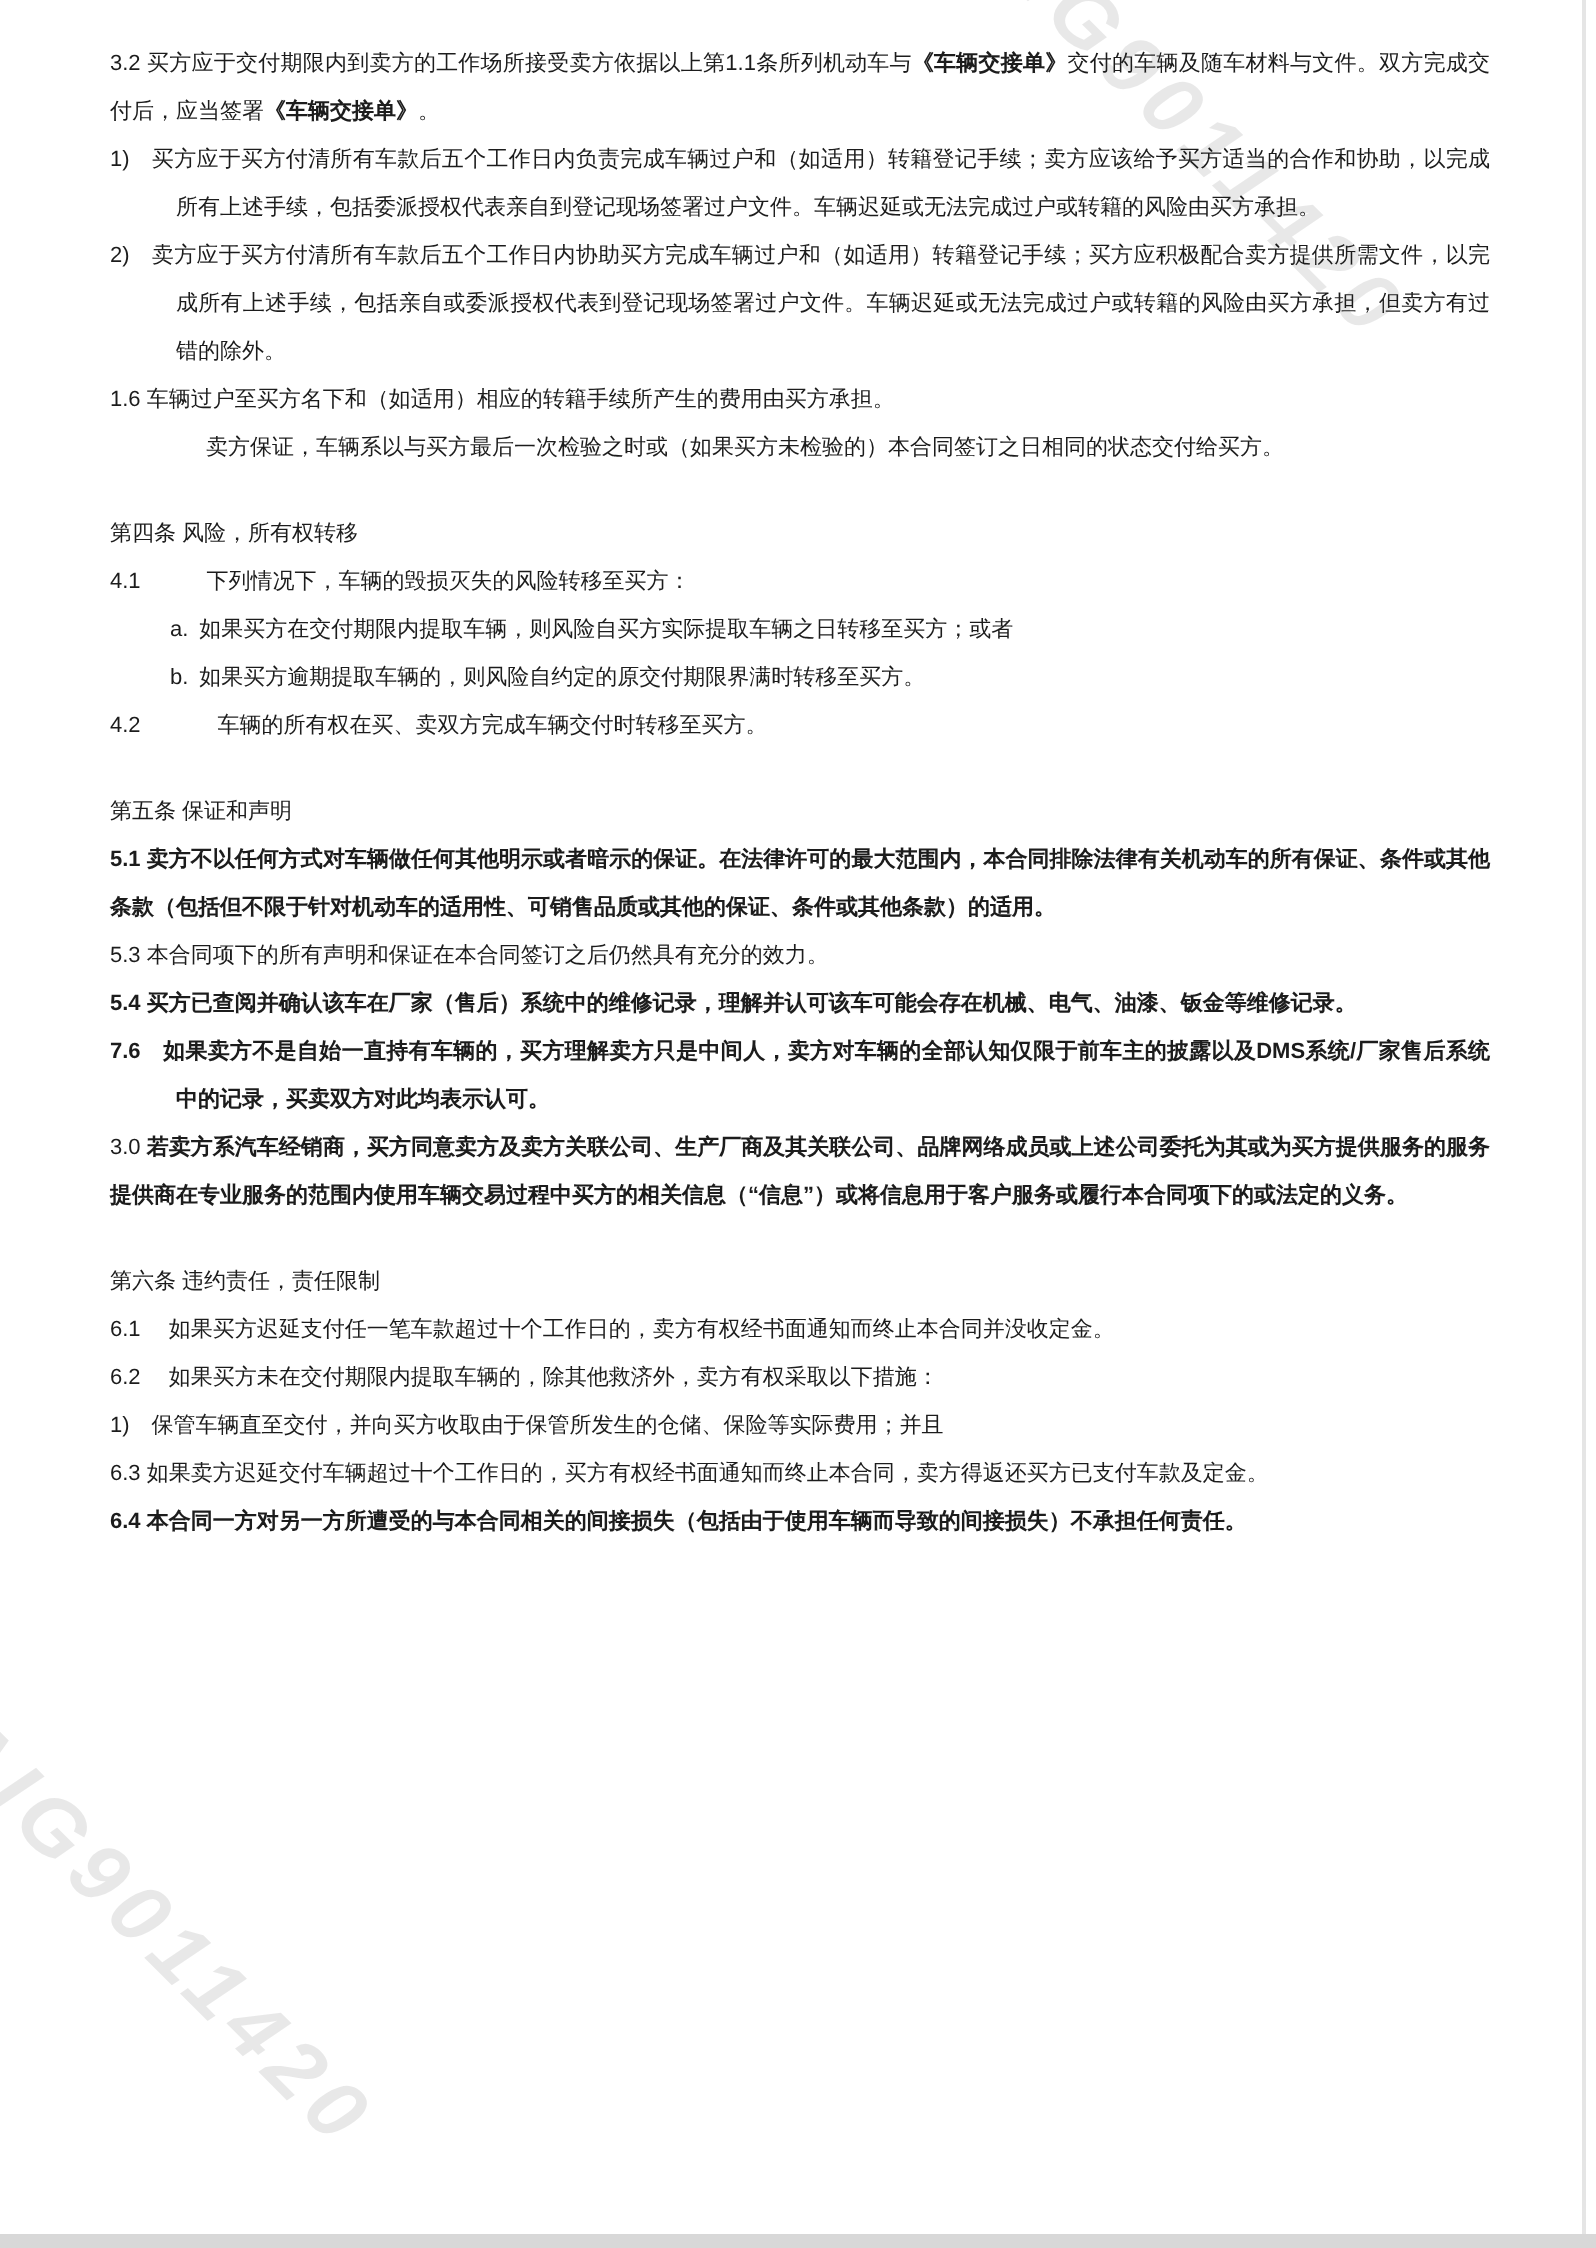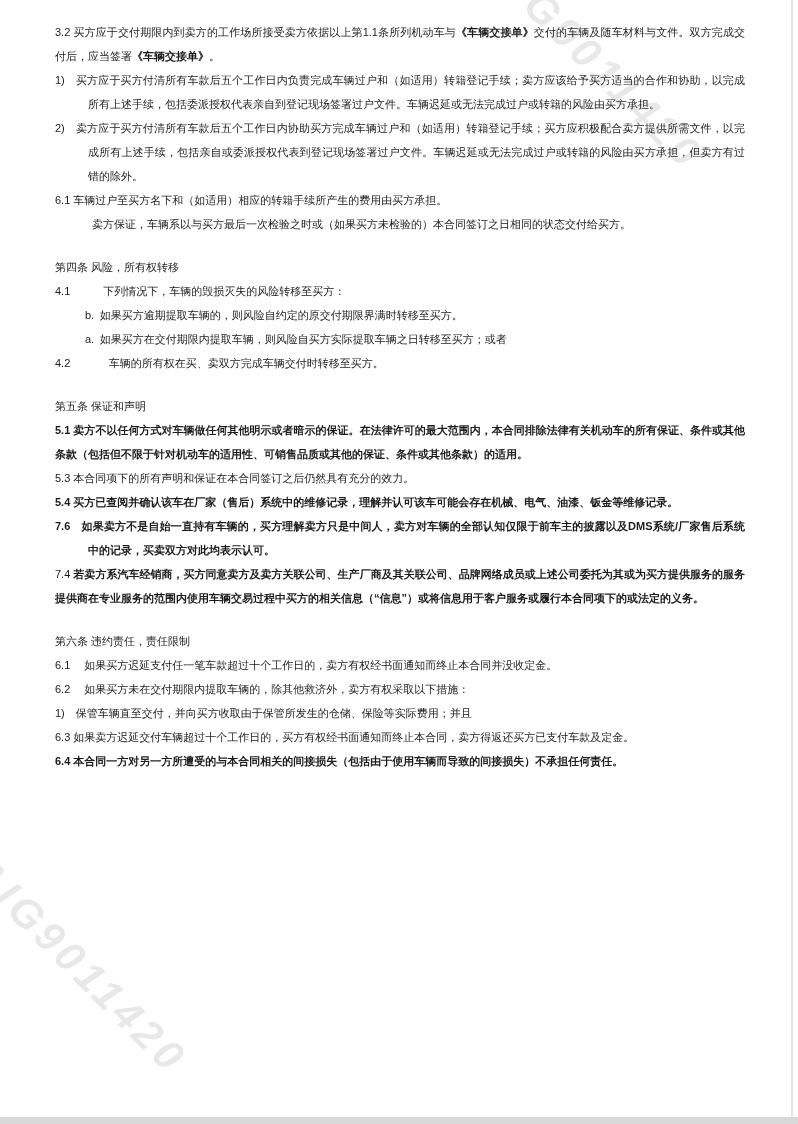--- a/index.html
+++ b/index.html
@@ -19,21 +19,21 @@
     font-size: 11px;
     line-height: 24px;
     color: #1c1c1c;
     z-index: 2;
   }
   .para { margin: 0; text-align: justify; }
   .heading { font-weight: 400; margin-top: 19px; }
   .b { font-weight: 700; }
   .u { text-decoration: underline; }
   .hang { padding-left: 33px; text-indent: -33px; }
-  .indent1 { margin-left: 37px; font-family: Liberation Serif, serif; }
+  .indent1 { margin-left: 48px; font-family: Liberation Serif, serif; }
   .suba { margin-left: 30px; }
   .watermark {
     position: absolute;
     z-index: 1;
     font-size: 42px;
     font-weight: 700;
     font-style: italic;
     letter-spacing: 5px;
     color: rgba(0, 0, 0, 0.09);
     transform: rotate(45deg);
@@ -66,33 +66,33 @@
 </head>
 <body>
 
 <div class="viewport">
   <div class="watermark wm1">AIG9011420</div>
   <div class="watermark wm2">AIG9011420</div>
   <div class="content">
       <p class="para plain"><span>3.2 买方应于交付期限内到卖方的工作场所接受卖方依据以上第1.1条所列机动车与</span><span class="b">《车辆交接单》</span><span>交付的车辆及随车材料与文件。双方完成交付后，应当签署</span><span class="b">《车辆交接单》</span><span>。</span></p>
       <p class="para hang"><span>1) 买方应于买方付清所有车款后五个工作日内负责完成车辆过户和（如适用）转籍登记手续；卖方应该给予买方适当的合作和协助，以完成所有上述手续，包括委派授权代表亲自到登记现场签署过户文件。车辆迟延或无法完成过户或转籍的风险由买方承担。</span></p>
       <p class="para hang"><span>2) 卖方应于买方付清所有车款后五个工作日内协助买方完成车辆过户和（如适用）转籍登记手续；买方应积极配合卖方提供所需文件，以完成所有上述手续，包括亲自或委派授权代表到登记现场签署过户文件。车辆迟延或无法完成过户或转籍的风险由买方承担，但卖方有过错的除外。</span></p>
-      <p class="para plain"><span>6.1 车辆过户至买方名下和（如适用）相应的转籍手续所产生的费用由买方承担。</span></p>
+      <p class="para plain"><span>1.6 车辆过户至买方名下和（如适用）相应的转籍手续所产生的费用由买方承担。</span></p>
       <p class="para indent1"><span>卖方保证，车辆系以与买方最后一次检验之时或（如果买方未检验的）本合同签订之日相同的状态交付给买方。</span></p>
       <p class="para heading"><span>第四条 风险，所有权转移</span></p>
       <p class="para plain"><span>4.1　　　下列情况下，车辆的毁损灭失的风险转移至买方：</span></p>
+      <p class="para suba"><span>a. 如果买方在交付期限内提取车辆，则风险自买方实际提取车辆之日转移至买方；或者</span></p>
       <p class="para suba"><span>b. 如果买方逾期提取车辆的，则风险自约定的原交付期限界满时转移至买方。</span></p>
-      <p class="para suba"><span>a. 如果买方在交付期限内提取车辆，则风险自买方实际提取车辆之日转移至买方；或者</span></p>
       <p class="para plain"><span>4.2　　　 车辆的所有权在买、卖双方完成车辆交付时转移至买方。</span></p>
       <p class="para heading"><span>第五条 保证和声明</span></p>
       <p class="para plain b"><span>5.1 卖方不以任何方式对车辆做任何其他明示或者暗示的保证。在法律许可的最大范围内，本合同排除法律有关机动车的所有保证、条件或其他条款（包括但不限于针对机动车的适用性、可销售品质或其他的保证、条件或其他条款）的适用。</span></p>
       <p class="para plain"><span>5.3 本合同项下的所有声明和保证在本合同签订之后仍然具有充分的效力。</span></p>
       <p class="para plain b"><span>5.4 买方已查阅并确认该车在厂家（售后）系统中的维修记录，理解并认可该车可能会存在机械、电气、油漆、钣金等维修记录。</span></p>
       <p class="para hang b"><span>7.6　如果卖方不是自始一直持有车辆的，买方理解卖方只是中间人，卖方对车辆的全部认知仅限于前车主的披露以及DMS系统/厂家售后系统中的记录，买卖双方对此均表示认可。</span></p>
-      <p class="para plain"><span>7.4 </span><span class="b">若卖方系汽车经销商，买方同意卖方及卖方关联公司、生产厂商及其关联公司、品牌网络成员或上述公司委托为其或为买方提供服务的服务提供商在专业服务的范围内使用车辆交易过程中买方的相关信息（“信息”）或将信息用于客户服务或履行本合同项下的或法定的义务。</span></p>
+      <p class="para plain"><span>3.0 </span><span class="b">若卖方系汽车经销商，买方同意卖方及卖方关联公司、生产厂商及其关联公司、品牌网络成员或上述公司委托为其或为买方提供服务的服务提供商在专业服务的范围内使用车辆交易过程中买方的相关信息（“信息”）或将信息用于客户服务或履行本合同项下的或法定的义务。</span></p>
       <p class="para heading"><span>第六条 违约责任，责任限制</span></p>
       <p class="para plain"><span>6.1　 如果买方迟延支付任一笔车款超过十个工作日的，卖方有权经书面通知而终止本合同并没收定金。</span></p>
       <p class="para plain"><span>6.2　 如果买方未在交付期限内提取车辆的，除其他救济外，卖方有权采取以下措施：</span></p>
       <p class="para plain"><span>1)　保管车辆直至交付，并向买方收取由于保管所发生的仓储、保险等实际费用；并且</span></p>
       <p class="para plain"><span>6.3 如果卖方迟延交付车辆超过十个工作日的，买方有权经书面通知而终止本合同，卖方得返还买方已支付车款及定金。</span></p>
       <p class="para plain b"><span>6.4 本合同一方对另一方所遭受的与本合同相关的间接损失（包括由于使用车辆而导致的间接损失）不承担任何责任。</span></p>
     </div>
   <div class="right-edge"></div>
   <div class="bottom-bar"></div>
 </div>

